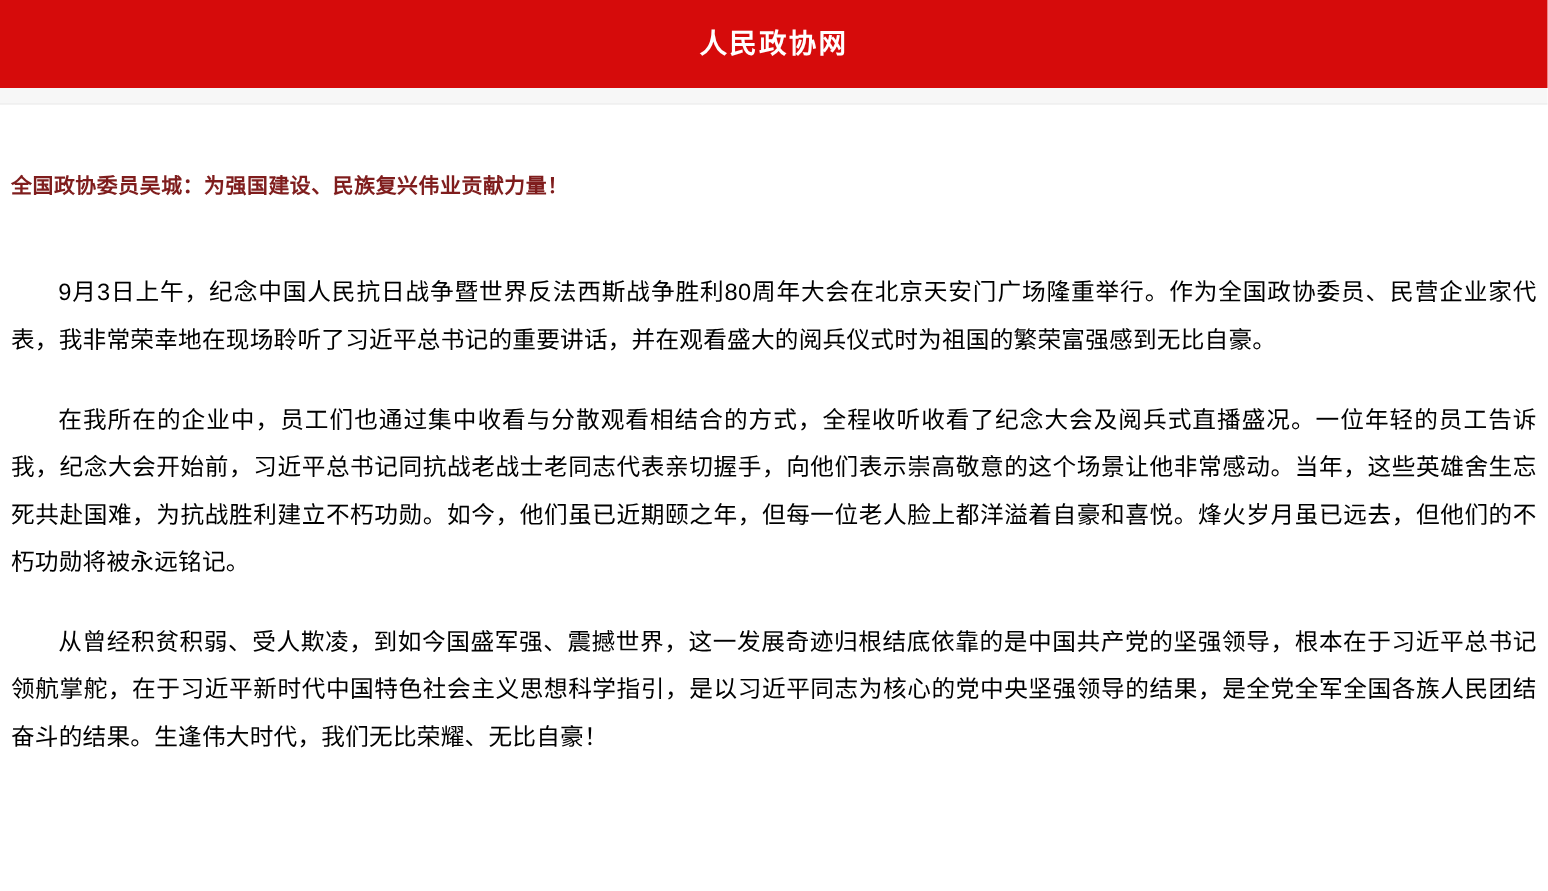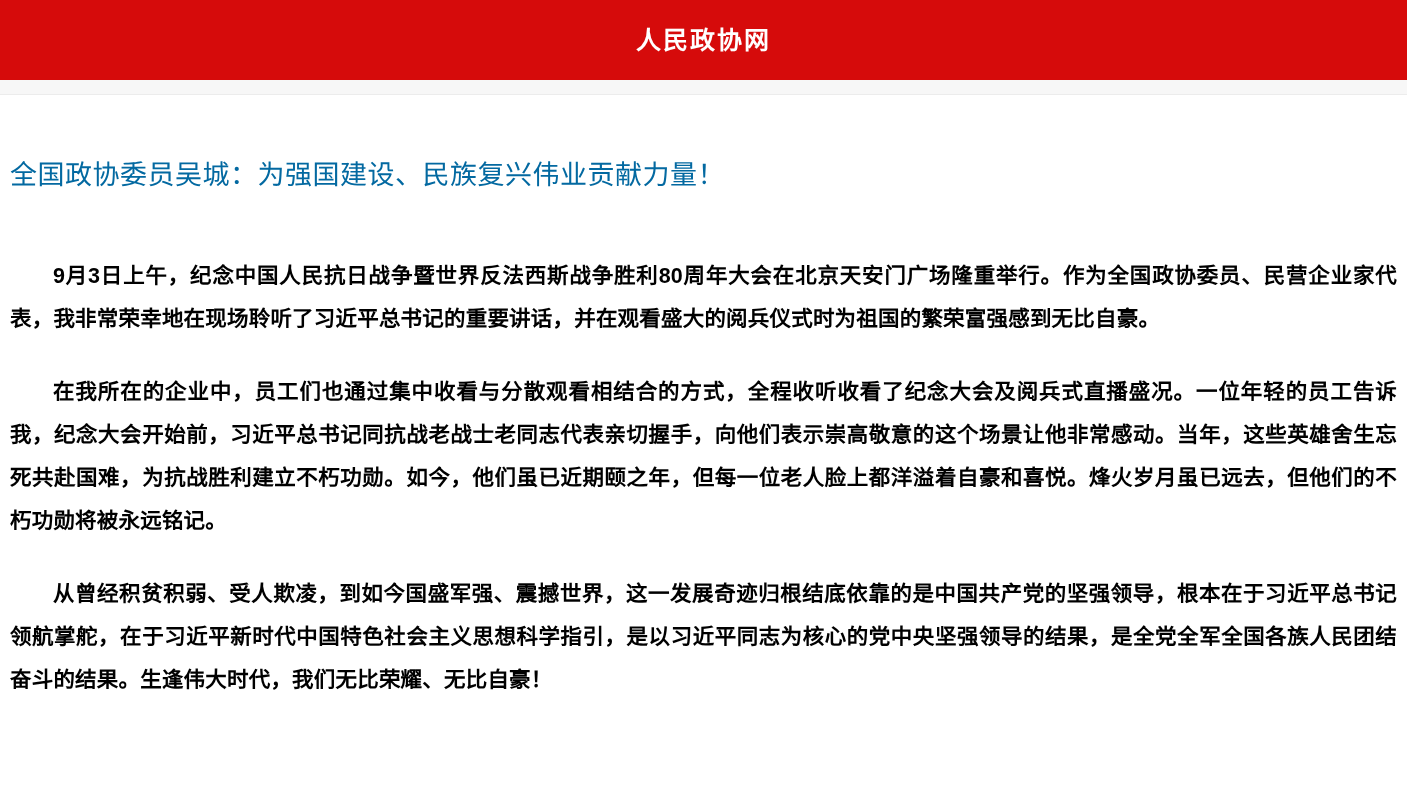--- a/index.html
+++ b/index.html
@@ -31,39 +31,38 @@
   }
   .header-divider {
     height: 14px;
     background: #f7f7f7;
     border-bottom: 1px solid #ececec;
   }
   .article {
     padding: 0 10px;
   }
   .article-title {
-    font-size: 27px;
-    font-weight: normal;
-    color: #0369a1;
+    font-size: 19px;
+    font-weight: bold;
+    color: #7f1d1d;
     margin: 62px 0 0 0;
     line-height: 1.35;
     letter-spacing: 0.5px;
   }
   .article-body {
     margin-top: 62px;
   }
   .article-body p {
     margin: 0 0 30px 0;
     font-size: 21.5px;
     line-height: 43px;
     text-indent: 2em;
     color: #000000;
     text-align: justify;
     letter-spacing: 0.2px;
-    font-weight: bold;
   }
 </style>
 </head>
 <body>
 
 <div class="site-header">
   <div class="site-title">人民政协网</div>
 </div>
 <div class="header-divider"></div>
 

